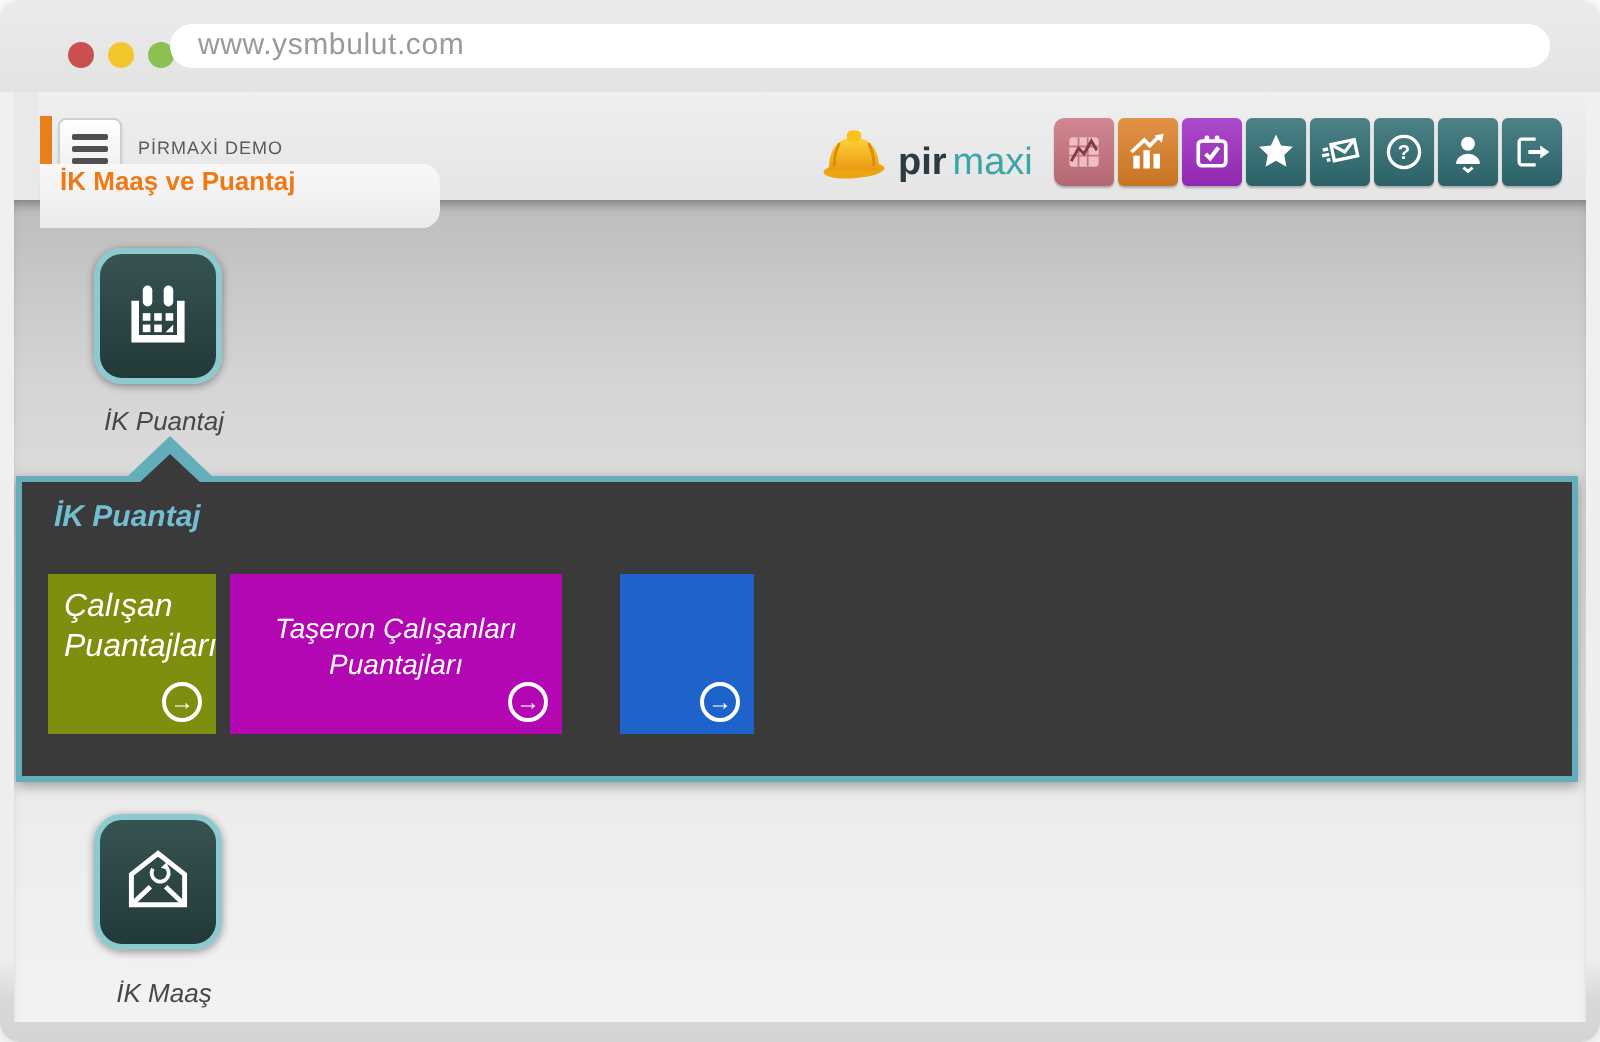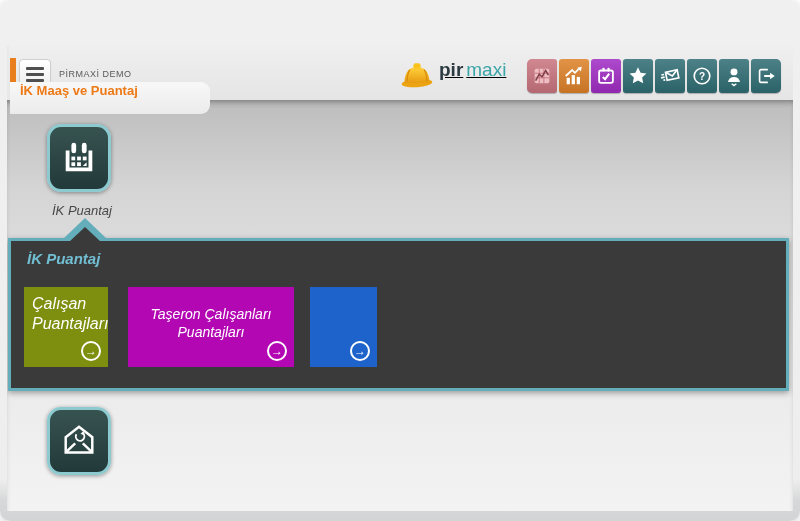--- a/index.html
+++ b/index.html
@@ -9,31 +9,31 @@
             box-shadow:0 2px 10px rgba(0,0,0,.18); }
   
   .chrome { position:absolute; top:0; left:0; right:0; height:46px; background:linear-gradient(#ebebeb,#e3e3e3); border-radius:10px 10px 0 0; }
   .dots { position:absolute; left:34px; top:21px; display:flex; gap:7px; }
   .dot { width:13px; height:13px; border-radius:50%; }
   .dot-red { background:#c94f50; } .dot-yellow { background:#f2c72e; } .dot-green { background:#8cc152; }
   .url-bar { position:absolute; left:85px; top:12px; width:690px; height:22px; background:#ffffff; border-radius:11px;
              font-size:15px; color:#9a9a9a; line-height:22px; padding-left:14px; letter-spacing:.3px; }
   
   .app { position:absolute; top:46px; left:7px; right:7px; bottom:10px; background:#e9e9e9; overflow:hidden; }
-  .app-header { position:absolute; top:0; left:2px; right:0; height:54px; background:linear-gradient(#efefef,#e5e5e5); z-index:5; }
+  .app-header { position:absolute; top:0; left:12px; right:0; height:54px; background:linear-gradient(#efefef,#e5e5e5); z-index:5; }
   .orange-stripe { position:absolute; left:1px; top:12px; width:6px; height:42px; background:#e87e1c; }
   .hamburger { position:absolute; left:10px; top:13px; width:32px; height:30px; border-radius:4px;
                background:linear-gradient(#ffffff,#ededed); border:1px solid #cfcfcf; box-shadow:0 1px 1px rgba(0,0,0,.15);
                display:flex; flex-direction:column; justify-content:center; align-items:center; gap:3px; cursor:pointer; }
   .hamburger span { display:block; width:18px; height:3px; background:#4f4f4f; border-radius:1px; }
   .account-label { position:absolute; left:50px; top:23px; font-size:9px; letter-spacing:.5px; color:#5a5a5a; }
   .page-title-strip { position:absolute; left:1px; top:36px; width:200px; height:32px;
                       background:linear-gradient(#f8f8f8,#ebebeb); border-radius:0 9px 9px 0; }
   .page-title { font-size:13px; font-weight:bold; color:#ed7a17; line-height:18px; padding-left:10px; white-space:nowrap; }
-  .logo { position:absolute; left:390px; top:13px; height:34px; display:flex; align-items:flex-start;text-decoration:underline; }
+  .logo { position:absolute; left:390px; top:13px; height:34px; display:flex; align-items:flex-end; }
   .logo-text { font-size:19px; margin-left:4px; }
   .logo-pir { font-weight:bold; color:#2c3b42; }
   .logo-maxi { font-weight:normal; color:#3ba5a9; margin-left:3px; }
   .toolbar { position:absolute; right:12px; top:13px; display:flex; gap:2px; }
   .tbtn { width:30px; height:34px; border-radius:3px; display:flex; align-items:center; justify-content:center; cursor:pointer;
           background-image:linear-gradient(rgba(255,255,255,.14),rgba(0,0,0,.10)); box-shadow:0 1px 1px rgba(0,0,0,.25); }
   .toolbar .tbtn:first-child { border-radius:5px 3px 3px 5px; }
   .toolbar .tbtn:last-child  { border-radius:3px 5px 5px 3px; }
   
   .content { position:absolute; top:54px; left:0; right:0; bottom:0;
@@ -50,33 +50,41 @@
   
   .notch-outer { position:absolute; left:57px; top:118px; width:0; height:0; z-index:3;
                  border-left:21px solid transparent; border-right:21px solid transparent; border-bottom:20px solid #64aebc; }
   .notch-inner { position:absolute; left:62px; top:127px; width:0; height:0; z-index:4;
                  border-left:16px solid transparent; border-right:16px solid transparent; border-bottom:15px solid #3a3a3a; }
   .panel { position:absolute; left:1px; right:4px; top:138px; height:153px; background:#3a3a3a;
            border:3px solid #64aebc; box-shadow:0 2px 6px rgba(0,0,0,.35); z-index:2; }
   .panel-title { position:absolute; left:16px; top:9px; font-size:15px; font-weight:bold; color:#72bed2; }
   .ptile { position:absolute; top:46px; height:80px; color:#ffffff; cursor:pointer; }
   .ptile-1 { left:13px;  width:84px; }
-  .ptile-2 { left:104px; width:166px; display:flex; align-items:center; justify-content:center;margin-left:13px; }
+  .ptile-2 { left:104px; width:166px; display:flex; align-items:center; justify-content:center; }
   .ptile-3 { left:299px; width:67px; }
   .ptile-label { padding:7px 8px; font-size:16px; line-height:1.25; }
   .ptile-2 .ptile-label { padding:0 10px 8px; font-size:14px; text-align:center; line-height:1.3; }
   .arrow-badge { position:absolute; right:7px; bottom:6px; width:20px; height:20px; border:2px solid #ffffff; border-radius:50%;
                  display:flex; align-items:center; justify-content:center; font-size:12px; font-weight:bold; color:#fff; }
   svg { display:block; }
 </style>
 </head>
 <body>
 
 <div class="window">
 
+  <div class="chrome">
+    <div class="dots">
+      <span class="dot dot-red"></span>
+      <span class="dot dot-yellow"></span>
+      <span class="dot dot-green"></span>
+    </div>
+    <div class="url-bar">www.ysmbulut.com</div>
+  </div>
 
   <div class="app">
 
     <div class="app-header">
       <div class="orange-stripe"></div>
       <div class="hamburger">
         <span></span>
           <span></span>
           <span></span>
       </div>
@@ -203,16 +211,17 @@
 
       <div class="app-tile tile-maas">
         <svg width="40" height="38" viewBox="0 0 40 40">
           <path d="M6,16 L20,5 L34,16 V32 H6 Z" stroke="#fff" stroke-width="2.6" fill="none"></path>
           <path d="M6,32 L16,22.5" stroke="#fff" stroke-width="2.6"></path>
           <path d="M34,32 L24,22.5" stroke="#fff" stroke-width="2.6"></path>
           <path d="M23.5,11.5 a4.5,4.5 0 1 1 -6.2,1.5" stroke="#fff" stroke-width="2" fill="none"></path>
           <polygon points="25.5,13.5 21.5,12.5 24.8,9.5" fill="#fff"></polygon>
         </svg>
       </div>
+      <div class="app-tile-label label-maas">İK Maaş</div>
 
     </div>
   </div>
 </div>
 
 </body></html>

